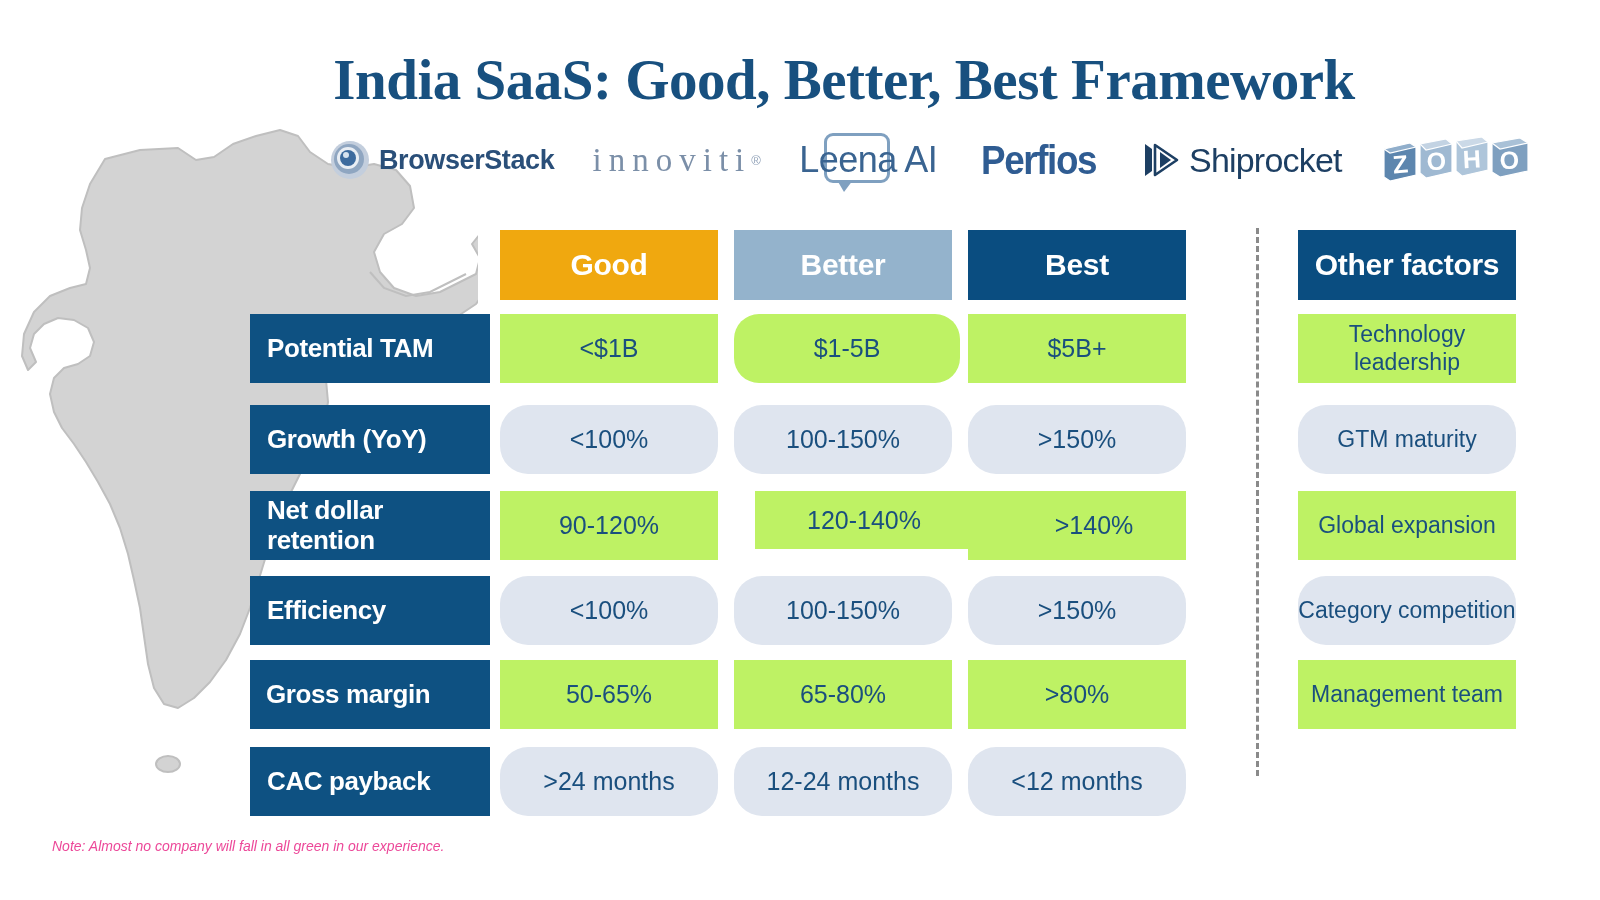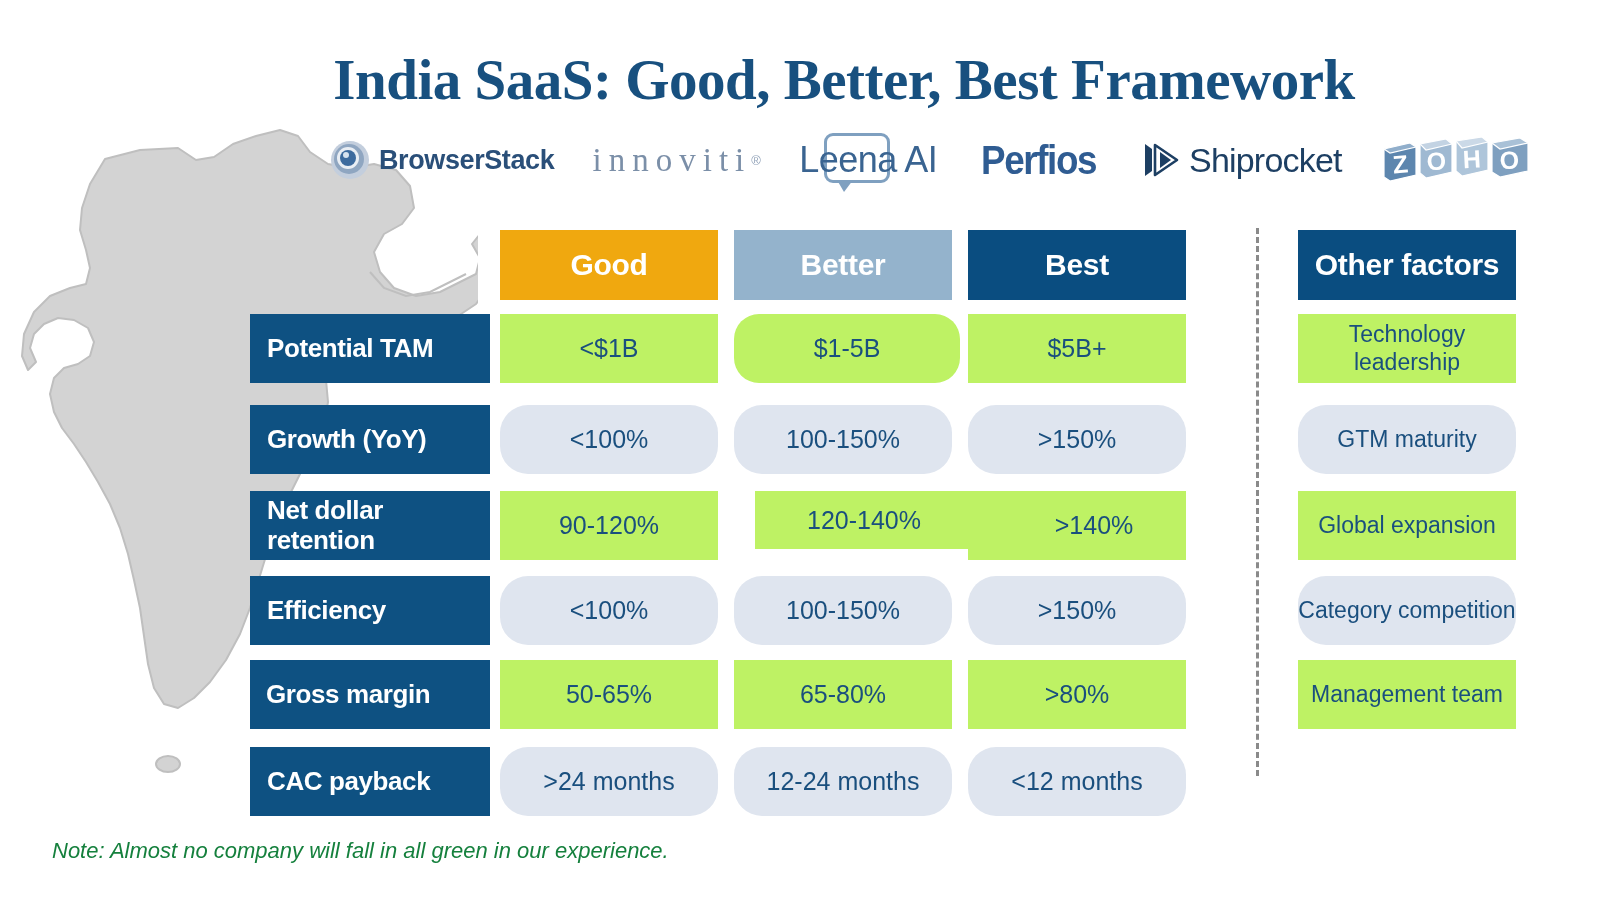--- a/index.html
+++ b/index.html
@@ -195,22 +195,22 @@
     border-left: 3px dashed #8a8a8a;
     z-index: 4;
   }
 
   #footnote {
     position: absolute;
     left: 52px;
     top: 838px;
     font-family: "Liberation Sans", sans-serif;
     font-style: italic;
-    font-size: 22px;
-    color: #15803d;
+    font-size: 14px;
+    color: #ec4899;
     z-index: 5;
     white-space: nowrap;
   }
 </style>
 </head>
 <body>
 
 <svg id="india-map" viewBox="0 0 460 700" aria-hidden="true">
   <path d="M77 47 L112 38 L150 36 L168 48 L186 45 L205 32 L228 24 L252 18 L270 24 L282 40 L300 52
            L322 56 L346 52 L368 58 L382 74 L386 96 L374 112 L356 122 L346 140 L352 160 L366 176

